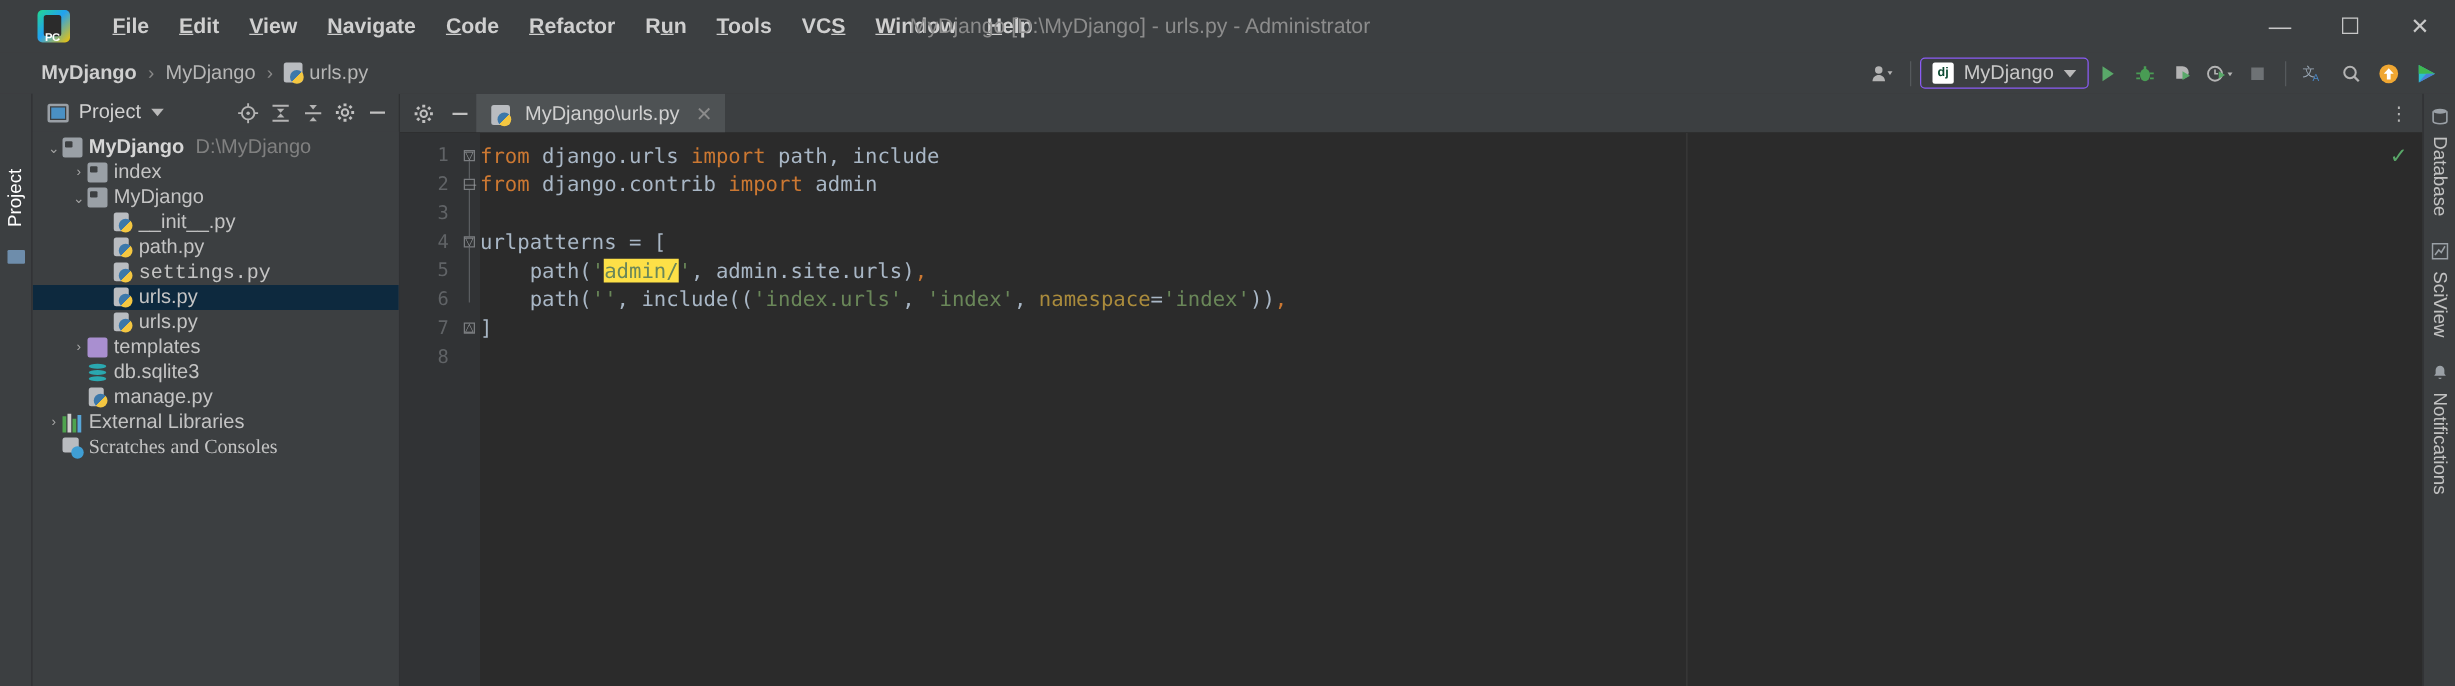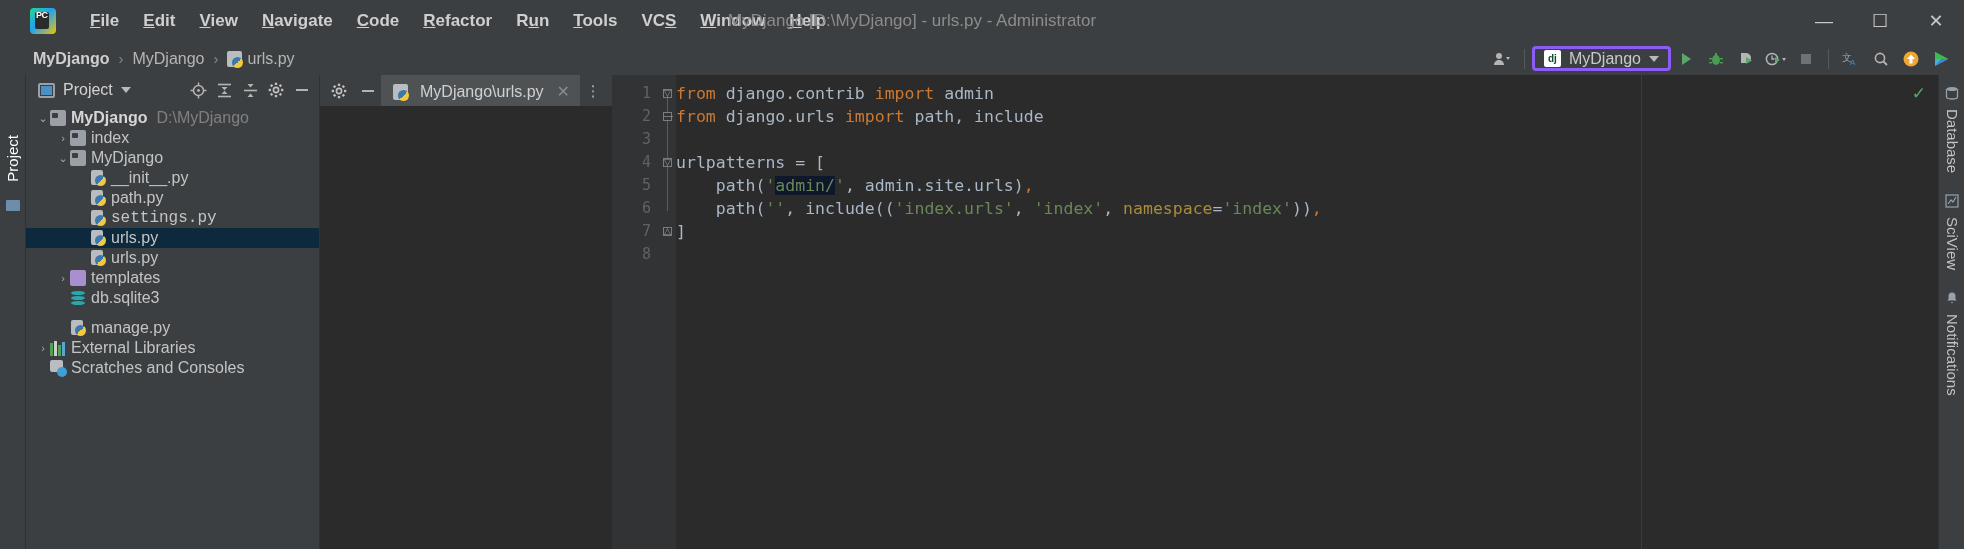--- a/index.html
+++ b/index.html
@@ -6,21 +6,21 @@
   html,body { width:1964px; height:549px; overflow:hidden; background:#3c3f41; }
   body { font-family:"Liberation Sans", sans-serif; color:#bbbbbb; font-size:17px; }
 
   #app { position:relative; width:1964px; height:549px; background:#3c3f41; display:flex; flex-direction:column; }
 
   
   .titlebar { height:42px; background:#3c3f41; display:flex; align-items:center; flex:none; position:relative; }
   .logo { width:26px; height:26px; margin-left:30px; margin-right:22px; border-radius:4px;
           background:linear-gradient(135deg,#22d88f 0%, #21a1f1 45%, #f5c400 100%); position:relative; }
   .logo:after { content:""; position:absolute; left:5px; top:4px; width:14px; height:17px; background:#2b2b2b; border-radius:2px; }
-  .logo span { position:absolute; left:6px; top:2px; font-size:9px; color:#fff; font-weight:bold; z-index:2; letter-spacing:-0.5px; }
+  .logo span { position:absolute; left:6px; top:17px; font-size:9px; color:#fff; font-weight:bold; z-index:2; letter-spacing:-0.5px; }
   .menubar { display:flex; align-items:center; gap:0px; }
   .menuitem { padding:3px 12px; font-size:17px; color:#cfcfcf; cursor:default; white-space:nowrap;font-weight:bold; }
   .menuitem u { text-decoration:underline; }
   .wintitle { position:absolute; left:0; right:0; text-align:center; font-size:17px; color:#8c8c8c;
               pointer-events:none; margin-left:-140px; }
   .wincontrols { margin-left:auto; display:flex; align-items:center; height:100%; }
   .wb { width:56px; height:42px; display:flex; align-items:center; justify-content:center; color:#c8c8c8; font-size:18px; }
 
   
   .navrow { height:33px; background:#3c3f41; display:flex; align-items:center; flex:none; position:relative; }
@@ -29,21 +29,21 @@
   .crumb.bold { font-weight:bold; color:#cfcfcf; }
   .crumbsep { color:#8a8a8a; font-size:15px; margin:0 4px; }
   .pyicon { display:inline-block; width:15px; height:16px; position:relative; margin-right:5px; vertical-align:-3px; }
   .pyicon:before { content:""; position:absolute; inset:0; background:#b9bcc0; border-radius:2px; }
   .pyicon:after { content:""; position:absolute; right:-1px; bottom:-1px; width:11px; height:11px; border-radius:50%;
                   background:linear-gradient(135deg,#3c78aa 50%, #f4c741 50%); }
 
   .rtools { margin-left:auto; display:flex; align-items:center; gap:0px; padding-right:8px; }
   .ticon { width:30px; height:28px; display:flex; align-items:center; justify-content:center; color:#b4b4b4; }
   .vsep { width:1px; height:20px; background:#55595c; margin:0 7px; }
-  .runcfg { display:flex; align-items:center; gap:8px; height:25px; padding:0 9px; border:3px solid #8b5cf6;
+  .runcfg { display:flex; align-items:center; gap:8px; height:25px; padding:0 9px; border:1px solid #8b5cf6;
             border-radius:4px; font-size:16px; color:#c9c9c9; }
   .djbox { width:17px; height:17px; background:#fff; border-radius:2px; display:flex; align-items:center;
            justify-content:center; color:#0c4b33; font-size:10px; font-weight:bold; }
   .caret { width:0;height:0;border-left:5px solid transparent;border-right:5px solid transparent;border-top:6px solid #b9b9b9; }
 
   
   .body { flex:1; display:flex; min-height:0; }
 
   
   .leftstrip { width:26px; background:#3c3f41; flex:none; position:relative; border-right:1px solid #2f3133; }
@@ -82,21 +82,21 @@
   .ico.lib { display:flex; align-items:flex-end; gap:1px; }
   .ico.lib i { display:block; width:3px; background:#4fa34f; }
   .ico.lib i:nth-child(1){height:13px;background:#4fa34f;}
   .ico.lib i:nth-child(2){height:15px;background:#cfcfcf;}
   .ico.lib i:nth-child(3){height:11px;background:#4fa34f;}
   .ico.lib i:nth-child(4){height:14px;background:#58a6d8;}
   .ico.scratch:before { content:""; position:absolute; left:0; top:0; width:13px; height:12px; background:#b9bcc0; border-radius:2px; }
   .ico.scratch:after { content:""; position:absolute; right:-1px; bottom:-1px; width:10px; height:10px; border-radius:50%; background:#3f9ed4; }
 
   
-  .editorwrap { flex:1; display:flex; flex-direction:row; min-width:0; background:#2b2b2b; }
+  .editorwrap { flex:1; display:flex; flex-direction:column; min-width:0; background:#2b2b2b; }
   .tabbar { height:31px; background:#3c3f41; display:flex; align-items:center; flex:none; }
   .tabgear { display:flex; align-items:center; gap:3px; padding-left:6px; }
   .tbic { width:26px; height:26px; display:flex; align-items:center; justify-content:center; color:#b4b4b4; font-size:15px; }
   .etab { display:flex; align-items:center; gap:7px; height:31px; padding:0 10px 0 12px; background:#4e5254;
           font-size:16px; color:#d0d0d0; border-top:2px solid transparent; }
   .etab .x { color:#8b8b8b; font-size:16px; margin-left:6px; }
   .tabbar .right { margin-left:auto; display:flex; align-items:center; padding-right:6px; }
 
   .code { flex:1; display:flex; position:relative; background:#2b2b2b; overflow:hidden; }
   .gutter { width:48px; flex:none; background:#313335; text-align:right; padding-top:7px; }
@@ -105,21 +105,21 @@
   .fold { height:23px; position:relative; }
   .fm { position:absolute; left:3px; top:7px; width:9px; height:9px; border:1px solid #7a7d80; color:#9a9da0;
         font-size:9px; line-height:7px; text-align:center; background:#313335; }
   .foldline { position:absolute; left:7px; top:16px; width:1px; height:120px; background:#5a5d60; }
   .codearea { flex:1; padding-top:7px; font-family:"DejaVu Sans Mono", monospace; font-size:16.5px;
               position:relative; overflow:hidden; }
   .cl { height:23px; line-height:23px; white-space:pre; color:#a9b7c6; }
   .kw { color:#cc7832; }
   .txt { color:#a9b7c6; }
   .str { color:#6a8759; }
-  .strhl { color:#6a8759; background:#0f172a; }
+  .strhl { color:#6a8759; background:#fde047; }
   .kwarg { color:#aa8b3c; }
   .rightmargin { position:absolute; top:0; bottom:0; width:1px; background:#3b3b3b; }
   .checkmark { position:absolute; right:12px; top:8px; color:#59a869; font-size:17px; }
 
   
   .rightstrip { width:26px; background:#3c3f41; flex:none; border-left:1px solid #2f3133; position:relative; }
   .rtab { width:26px; display:flex; flex-direction:column; align-items:center; }
   .rtab span { writing-mode:vertical-rl; font-size:15px; color:#c2c2c2; padding:10px 4px; white-space:nowrap; }
   .ricon { width:14px; height:14px; margin:10px auto 0; }
 </style>
@@ -354,36 +354,36 @@
           </div>
           <div class="trow" style="padding-left: 30px;">
             <span class="arrow"></span>
             <span class="ico db">
               <i></i>
               <i></i>
               <i></i>
             </span>
             <span class="tlabel">db.sqlite3</span>
           </div>
-          <div class="trow" style="padding-left: 30px; margin-top: 10px;">
+          <div class="trow" style="padding-left: 30px;">
             <span class="arrow"></span>
             <span class="ico py"></span>
             <span class="tlabel">manage.py</span>
           </div>
           <div class="trow" style="padding-left: 10px;">
             <span class="arrow">›</span>
             <span class="ico lib">
               <i></i>
               <i></i>
               <i></i>
               <i></i>
             </span>
             <span class="tlabel">External Libraries</span>
           </div>
-          <div class="trow" style="padding-left: 10px;">
+          <div class="trow" style="padding-left: 10px; font-family: Liberation Serif, serif;">
             <span class="arrow"></span>
             <span class="ico scratch"></span>
             <span class="tlabel">Scratches and Consoles</span>
           </div>
         </div>
     </div>
 
     <div class="editorwrap">
       <div class="tabbar">
         <div class="tabgear">
@@ -444,22 +444,22 @@
             <div class="fold"></div>
             <div class="fold"></div>
             <div class="fold">
               <span class="fm">△</span>
             </div>
             <div class="fold"></div>
           </div>
         <div class="codearea">
           <div class="rightmargin" style="left:965px"></div>
           <div class="codelines">
+              <div class="cl"><span class="kw">from&nbsp;</span><span class="txt">django.urls&nbsp;</span><span class="kw">import&nbsp;</span><span class="txt">path,&nbsp;include</span></div>
               <div class="cl"><span class="kw">from&nbsp;</span><span class="txt">django.contrib&nbsp;</span><span class="kw">import&nbsp;</span><span class="txt">admin</span></div>
-              <div class="cl"><span class="kw">from&nbsp;</span><span class="txt">django.urls&nbsp;</span><span class="kw">import&nbsp;</span><span class="txt">path,&nbsp;include</span></div>
               <div class="cl">&nbsp;</div>
               <div class="cl"><span class="txt">urlpatterns&nbsp;=&nbsp;[</span></div>
               <div class="cl"><span class="txt">&nbsp;&nbsp;&nbsp;&nbsp;path(</span><span class="str">'</span><span class="strhl">admin/</span><span class="str">'</span><span class="txt">,&nbsp;admin.site.urls)</span><span class="kw">,</span></div>
               <div class="cl"><span class="txt">&nbsp;&nbsp;&nbsp;&nbsp;path(</span><span class="str">''</span><span class="txt">,&nbsp;include((</span><span class="str">'index.urls'</span><span class="txt">,&nbsp;</span><span class="str">'index'</span><span class="txt">,&nbsp;</span><span class="kwarg">namespace</span><span class="txt">=</span><span class="str">'index'</span><span class="txt">))</span><span class="kw">,</span></div>
               <div class="cl"><span class="txt">]</span></div>
               <div class="cl">&nbsp;</div>
             </div>
         </div>
         <div class="checkmark">✓</div>
       </div>

